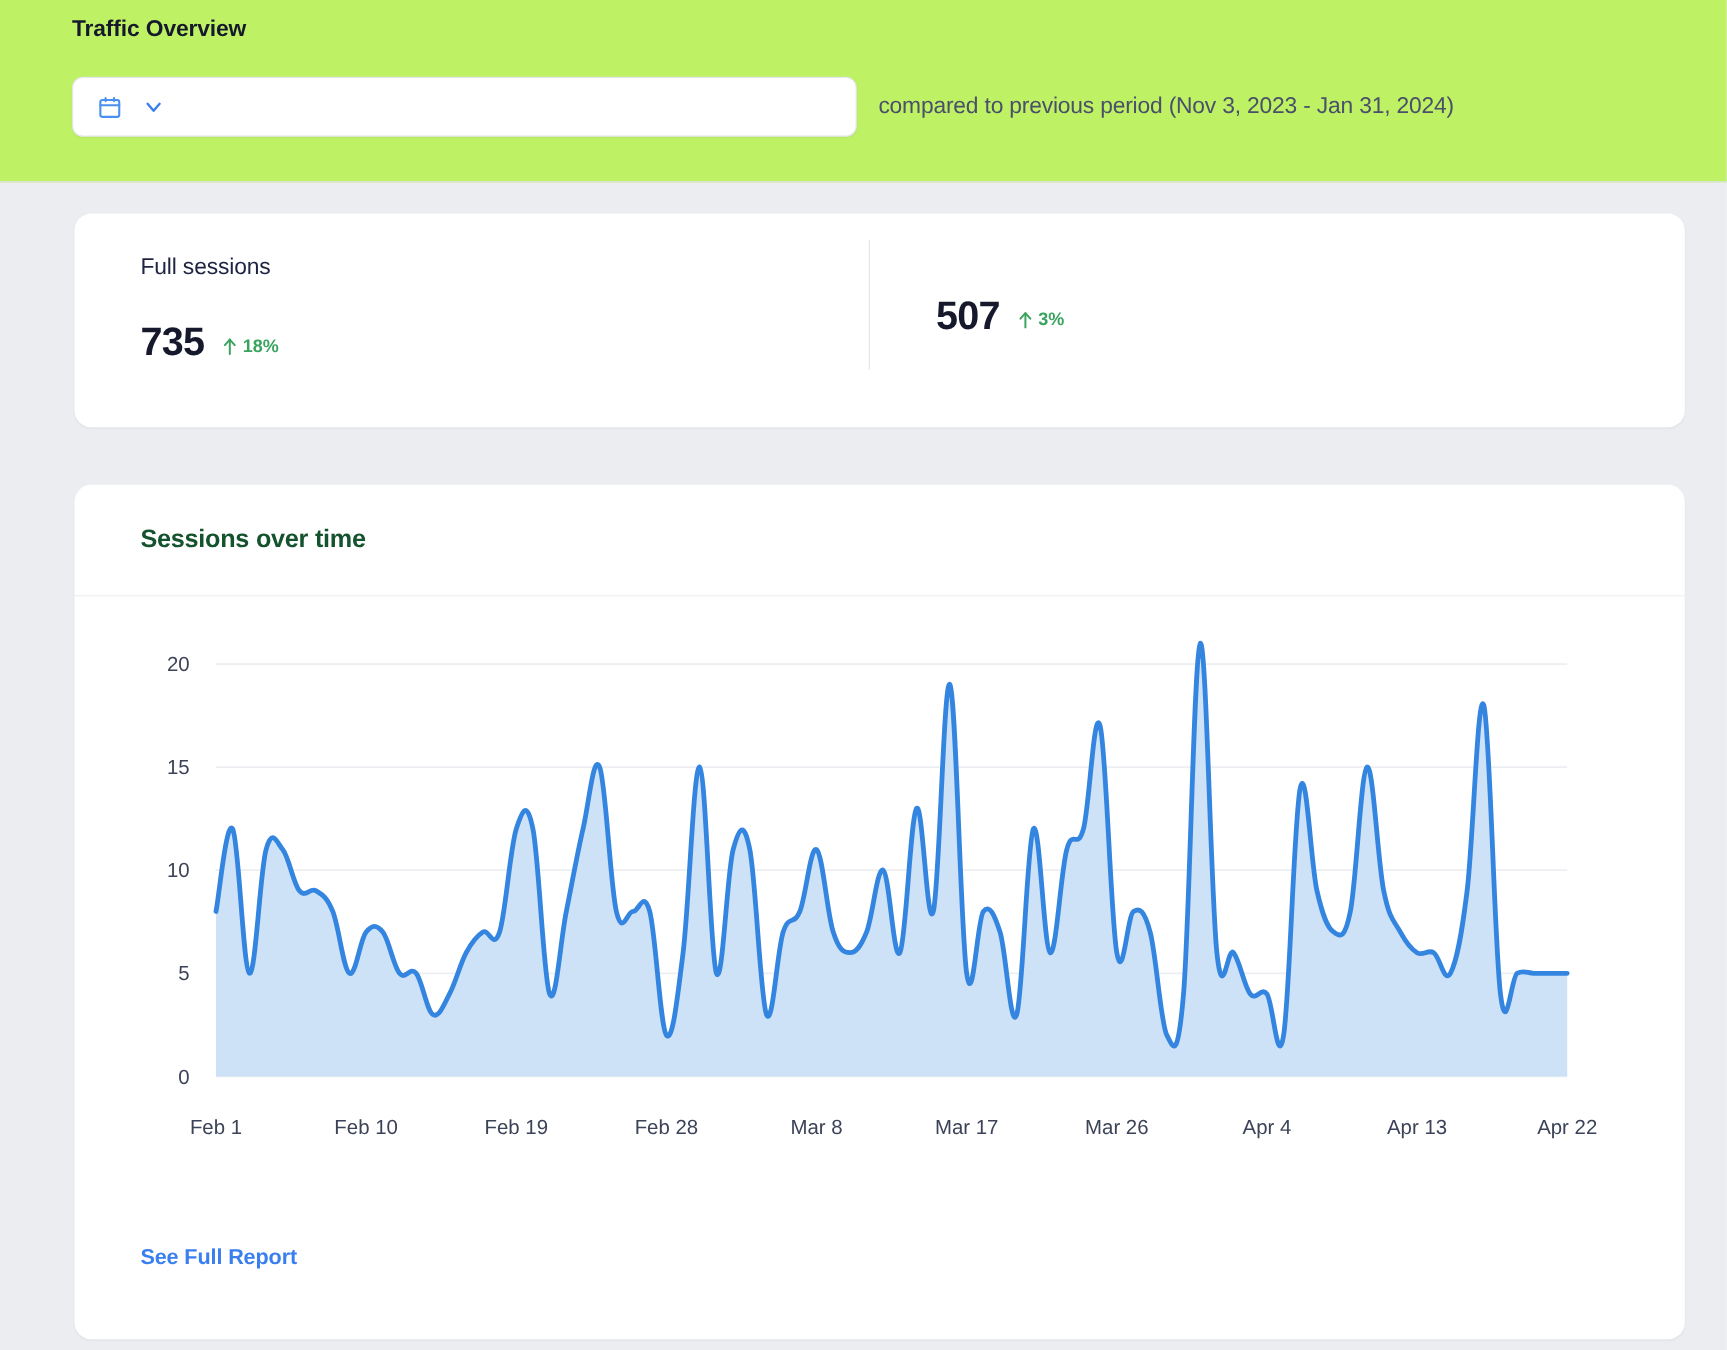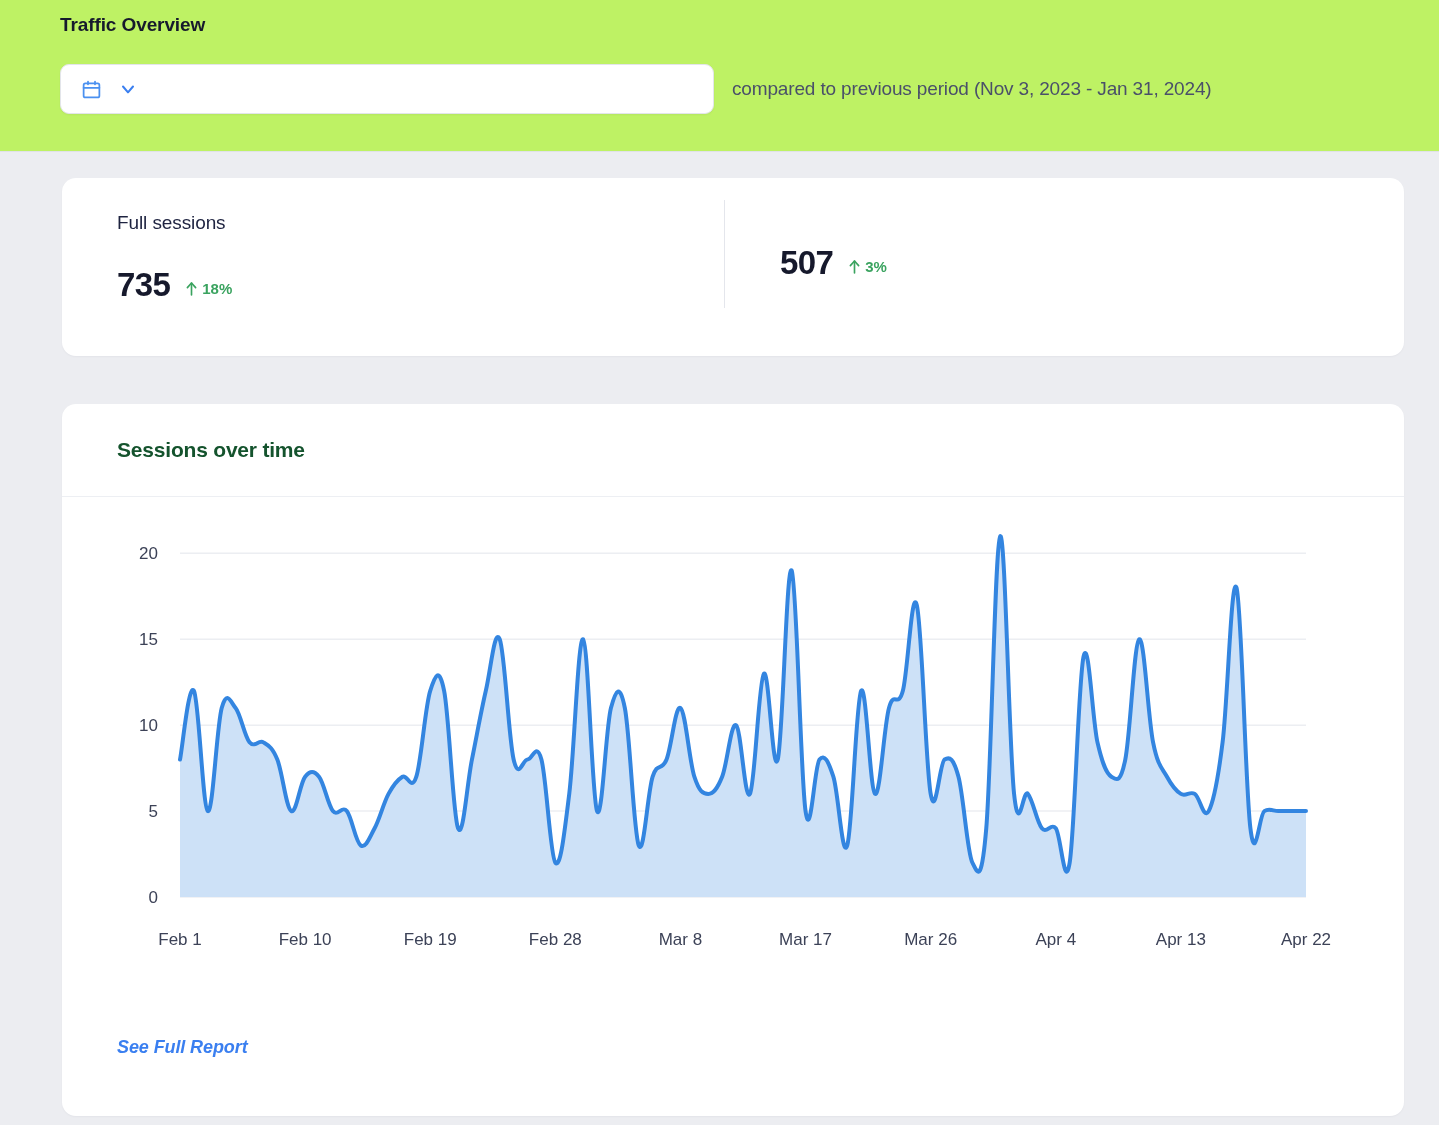--- a/index.html
+++ b/index.html
@@ -129,21 +129,20 @@
   .chart-body { position: relative; height: 540px; padding: 0; }
   .chart-svg { display: block; }
   .see-full {
     margin: 0 12px 0 55px;
     font-size: 18px;
     font-weight: bold;
     color: #3a7ff0;
     text-decoration: none;
     letter-spacing: -0.1px;
     display: inline-block;
-    font-style: italic;
   }
   .tick-label { font-size: 17px; fill: #3c4257; font-family: "Liberation Sans", sans-serif; }
   .ytick-label { font-size: 17px; fill: #3c4257; font-family: "Liberation Sans", sans-serif; text-anchor: end; }
 </style>
 </head>
 <body>
 
 <div class="header">
   <div class="header-title">Traffic Overview</div>
 

